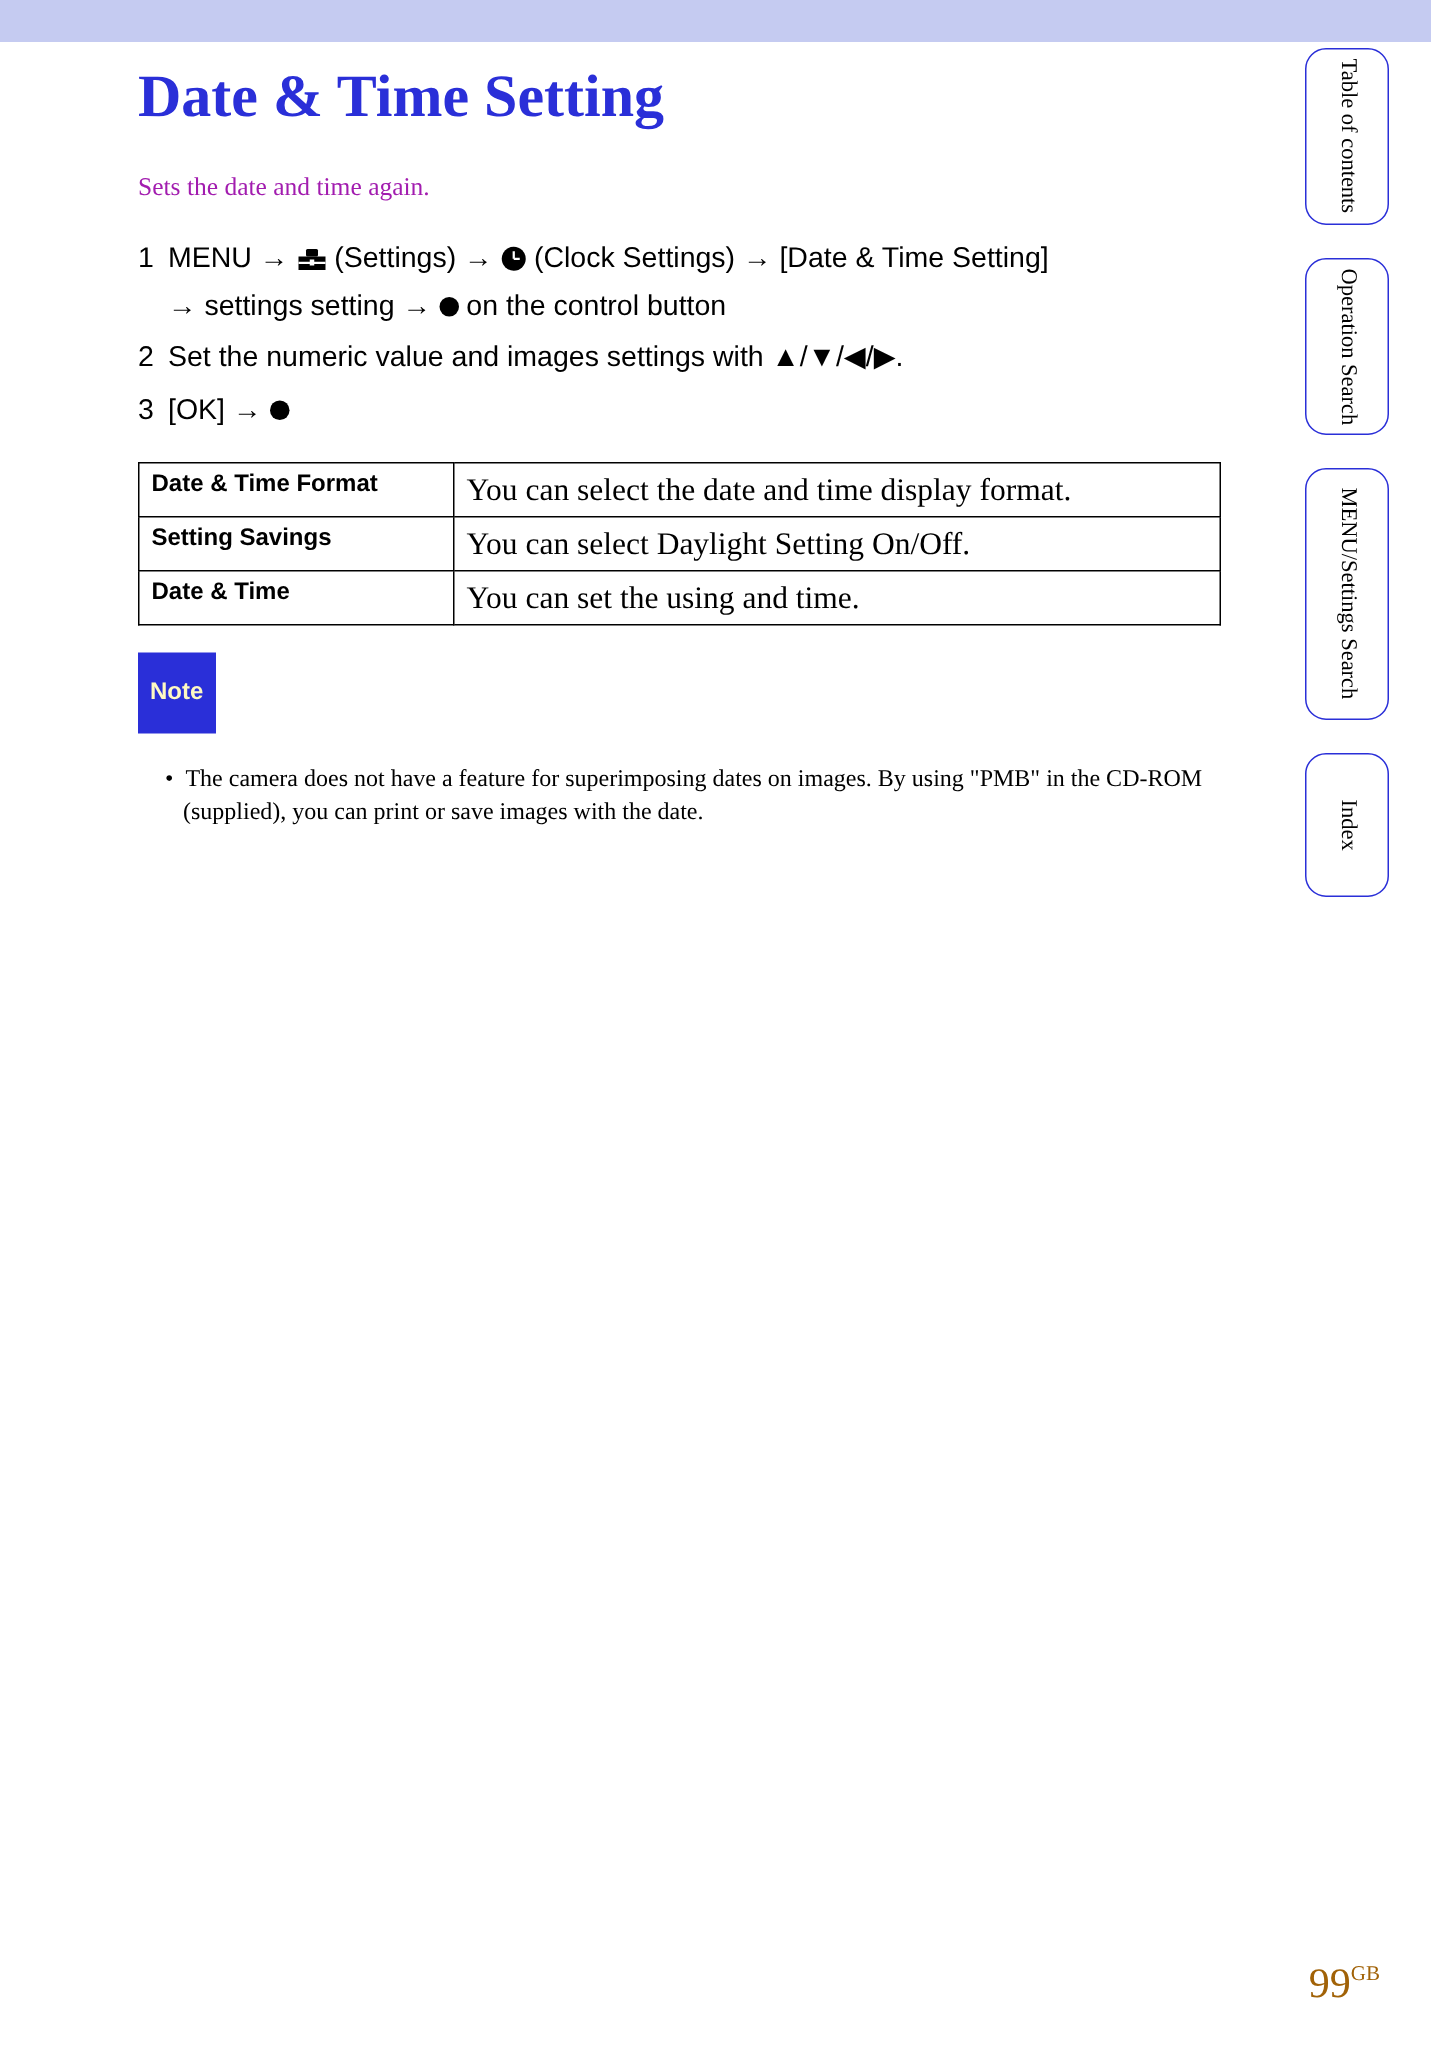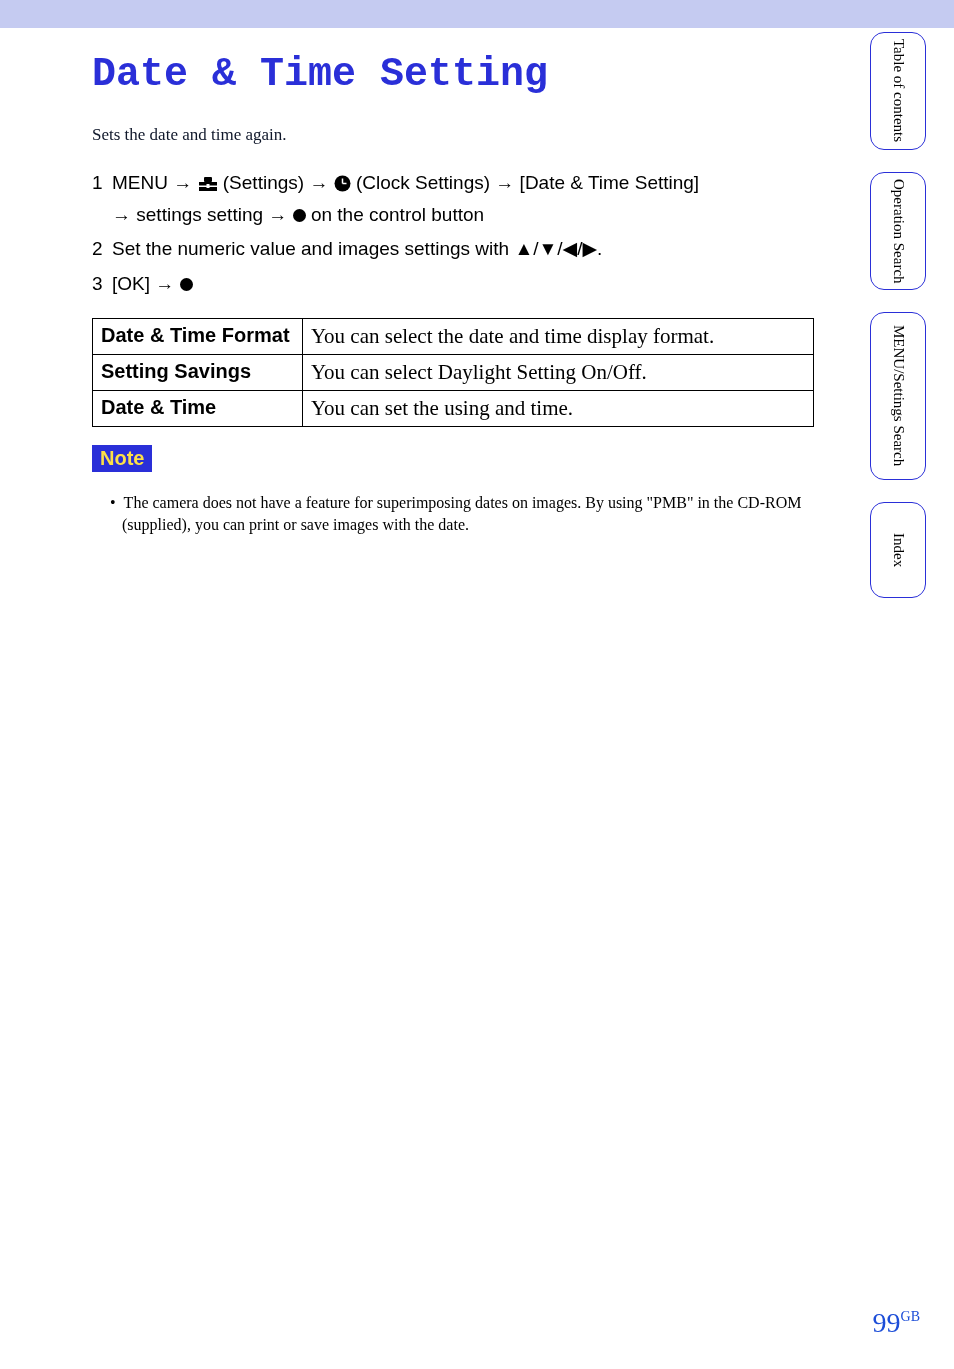--- a/index.html
+++ b/index.html
@@ -1,45 +1,45 @@
 <!DOCTYPE html>
 <html><head>
   <meta charset="utf-8">
   <style>
     * { margin: 0; padding: 0; box-sizing: border-box; }
     html, body { width: 954px; height: 1369px; background: #fff; font-family: "Times New Roman", Times, serif; position: relative; }
     .page { width: 954px; height: 1369px; position: relative; background: #fff; }
     .top-band { position: absolute; top: 0; left: 0; width: 954px; height: 28px; background: #c5cbf1; }
     .content { position: absolute; top: 40px; left: 92px; width: 722px; }
-    h1 { font-family: Liberation Mono, monospace; font-weight: 700; font-size: 40px; color: #2a2fd8; margin-bottom: 28px; margin-top: 12px; }
-    .intro { font-family: "Times New Roman", Times, serif; font-size: 17px; color: #0f172a; margin-bottom: 24px; }
+    h1 { font-family: Liberation Serif, serif; font-weight: 700; font-size: 40px; color: #2a2fd8; margin-bottom: 28px; }
+    .intro { font-family: "Times New Roman", Times, serif; font-size: 17px; color: #a21caf; margin-bottom: 24px; }
     .steps { font-family: Arial, Helvetica, sans-serif; font-size: 19px; color: #000; line-height: 1.5; }
     .step { display: flex; margin-bottom: 6px; }
     .step-num { width: 20px; flex-shrink: 0; }
     .step-body { flex: 1; }
     .arr { display: inline-block; font-family: Arial, sans-serif; }
     .table-wrap { margin-top: 20px; }
     table { border-collapse: collapse; width: 722px; }
     td { border: 1px solid #000; padding: 5px 8px; vertical-align: top; }
-    td.label { font-family: Arial, Helvetica, sans-serif; font-weight: 700; font-size: 20px; width: 210px; }
+    td.label { font-family: Arial, Helvetica, sans-serif; font-weight: 700; font-size: 16px; width: 210px; }
     td.desc { font-family: "Times New Roman", Times, serif; font-size: 21px; }
-    .note-label { display: inline-block; background: #2a2fd8; color: #fde047; font-family: Arial, Helvetica, sans-serif; font-weight: 700; font-size: 20px; padding: 2px 8px; margin-top: 18px; margin-bottom: 8px; }
+    .note-label { display: inline-block; background: #2a2fd8; color: #fef9c3; font-family: Arial, Helvetica, sans-serif; font-weight: 700; font-size: 16px; padding: 18px 8px; margin-top: 18px; margin-bottom: 8px; }
     .note-list { font-family: "Times New Roman", Times, serif; font-size: 16px; color: #000; padding-left: 18px; line-height: 1.35; }
     .note-list li { text-indent: -12px; padding-left: 12px; list-style: none; margin-top: 12px; }
     .note-list li::before { content: "•"; margin-right: 8px; }
     .icon-toolbox { display: inline-block; vertical-align: -3px; }
     .icon-clock { display: inline-block; vertical-align: -3px; }
     .icon-dot { display: inline-block; width: 13px; height: 13px; background: #000; border-radius: 50%; vertical-align: -1px; }
     .sidebar { position: absolute; right: 24px; top: 32px; width: 60px; }
     .tab { width: 56px; border: 1.5px solid #2a2fd8; border-radius: 14px; margin-bottom: 22px; display: flex; align-items: center; justify-content: center; color: #000; font-family: "Times New Roman", Times, serif; font-size: 15px; writing-mode: vertical-rl; text-orientation: mixed; cursor: pointer; background: #fff; }
     .tab1 { height: 118px; }
     .tab2 { height: 118px; }
     .tab3 { height: 168px; }
     .tab4 { height: 96px; }
-    .page-num { position: absolute; right: 34px; bottom: 30px; font-family: "Times New Roman", Times, serif; font-size: 28px; color: #1d4ed8; }
+    .page-num { position: absolute; right: 34px; bottom: 30px; font-family: "Times New Roman", Times, serif; font-size: 28px; color: #a16207; }
     .page-num .sup { font-size: 14px; vertical-align: top; position: relative; top: 2px; }
   </style>
 </head>
 <body>
 
 <div class="page">
   <div class="top-band"></div>
 
   <div class="content">
     <h1>Date &amp; Time Setting</h1>

